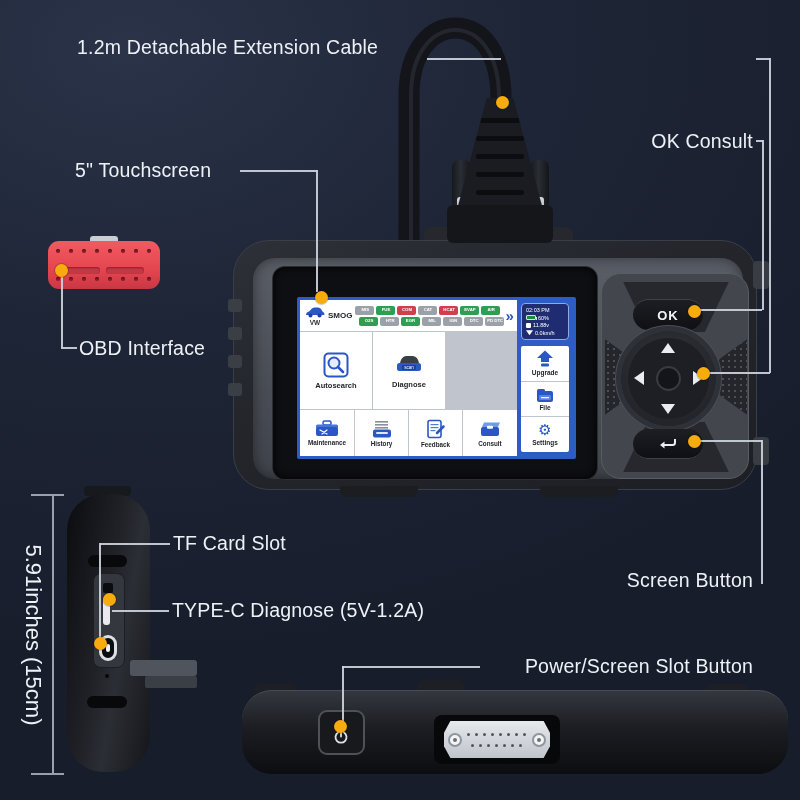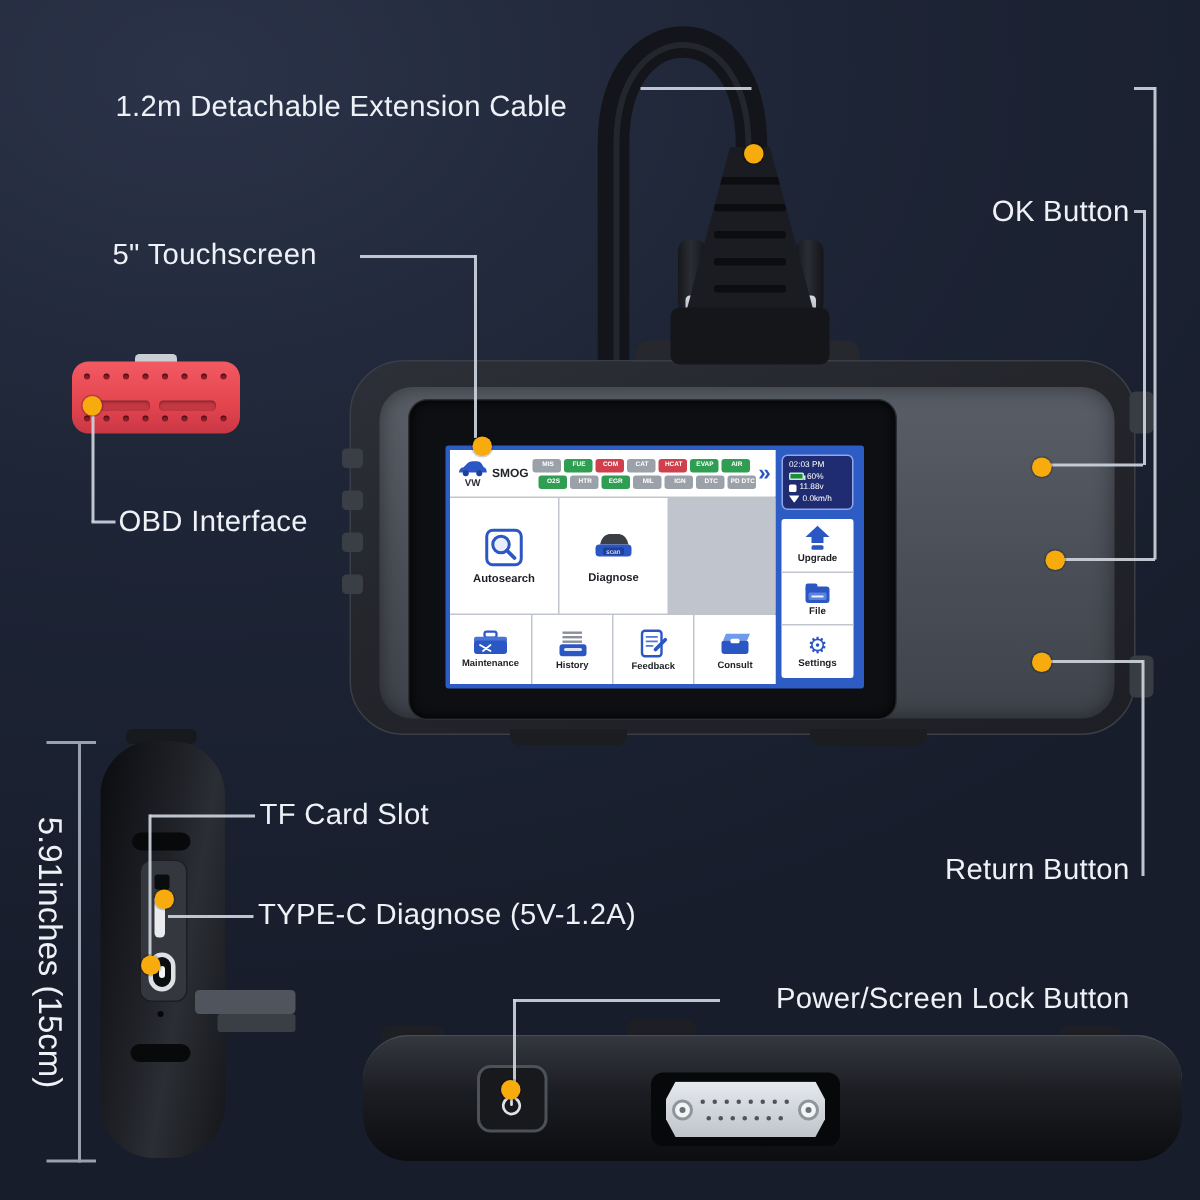--- a/index.html
+++ b/index.html
@@ -322,20 +322,43 @@
             <div class="lb2">File</div>
           </div>
           <div class="sitem">
             <span class="gear">⚙</span>
             <div class="lb2">Settings</div>
           </div>
         </div>
       </div>
     </div>
 
+    <div class="pad">
+      <div class="pocket pk-top"></div>
+      <div class="pocket pk-bot"></div>
+      <div class="pocket pk-left"></div>
+      <div class="pocket pk-right"></div>
+      <div class="okbtn">
+        <span>OK</span>
+      </div>
+      <div class="dpad">
+        <div class="dpad-in"></div>
+        <div class="arr up"></div>
+        <div class="arr down"></div>
+        <div class="arr left"></div>
+        <div class="arr right"></div>
+        <div class="dpad-c"></div>
+      </div>
+      <div class="retbtn">
+        <svg width="22" height="12">
+          <path d="M18 1 V4.5 Q18 7 15.5 7 H7" fill="none" stroke="#eceff3" stroke-width="2"></path>
+          <polygon points="7.5,3.5 3,7 7.5,10.5" fill="#eceff3"></polygon>
+        </svg>
+      </div>
+    </div>
   </div>
 
   <div class="dlc">
     <div class="cyl" style="left:7px"></div>
     <div class="cyl" style="left:85px"></div>
     <div class="tip" style="left:12px"></div>
     <div class="tip" style="left:90px"></div>
     <div class="trap">
       <div class="rib" style="top:20px"></div>
         <div class="rib" style="top:38px"></div>
@@ -451,23 +474,23 @@
   <div class="adot" style="left:496px;top:96px"></div>
   <div class="adot" style="left:315px;top:291px"></div>
   <div class="adot" style="left:55px;top:264px"></div>
   <div class="adot" style="left:688px;top:305px"></div>
   <div class="adot" style="left:697px;top:367px"></div>
   <div class="adot" style="left:688px;top:435px"></div>
   <div class="adot" style="left:94px;top:637px"></div>
   <div class="adot" style="left:103px;top:593px"></div>
   <div class="adot" style="left:334px;top:720px"></div>
 
-  <div class="alabel" style="left:77px;top:60px">1.2m Detachable Extension Cable</div>
-  <div class="alabel right" style="right:47px;top:130px">OK Button</div>
+  <div class="alabel" style="left:77px;top:36px">1.2m Detachable Extension Cable</div>
+  <div class="alabel right" style="right:47px;top:130px">OK Consult</div>
   <div class="alabel" style="left:75px;top:159px">5" Touchscreen</div>
   <div class="alabel" style="left:173px;top:532px">TF Card Slot</div>
   <div class="alabel" style="left:79px;top:337px">OBD Interface</div>
   <div class="alabel" style="left:172px;top:599px">TYPE-C Diagnose (5V-1.2A)</div>
-  <div class="alabel right" style="right:47px;top:569px">Return Button</div>
-  <div class="alabel right" style="right:47px;top:655px">Power/Screen Lock Button</div>
+  <div class="alabel right" style="right:47px;top:569px">Screen Button</div>
+  <div class="alabel right" style="right:47px;top:655px">Power/Screen Slot Button</div>
   <div class="vmeasure">5.91inches (15cm)</div>
 
 </div>
 
 </body></html>

